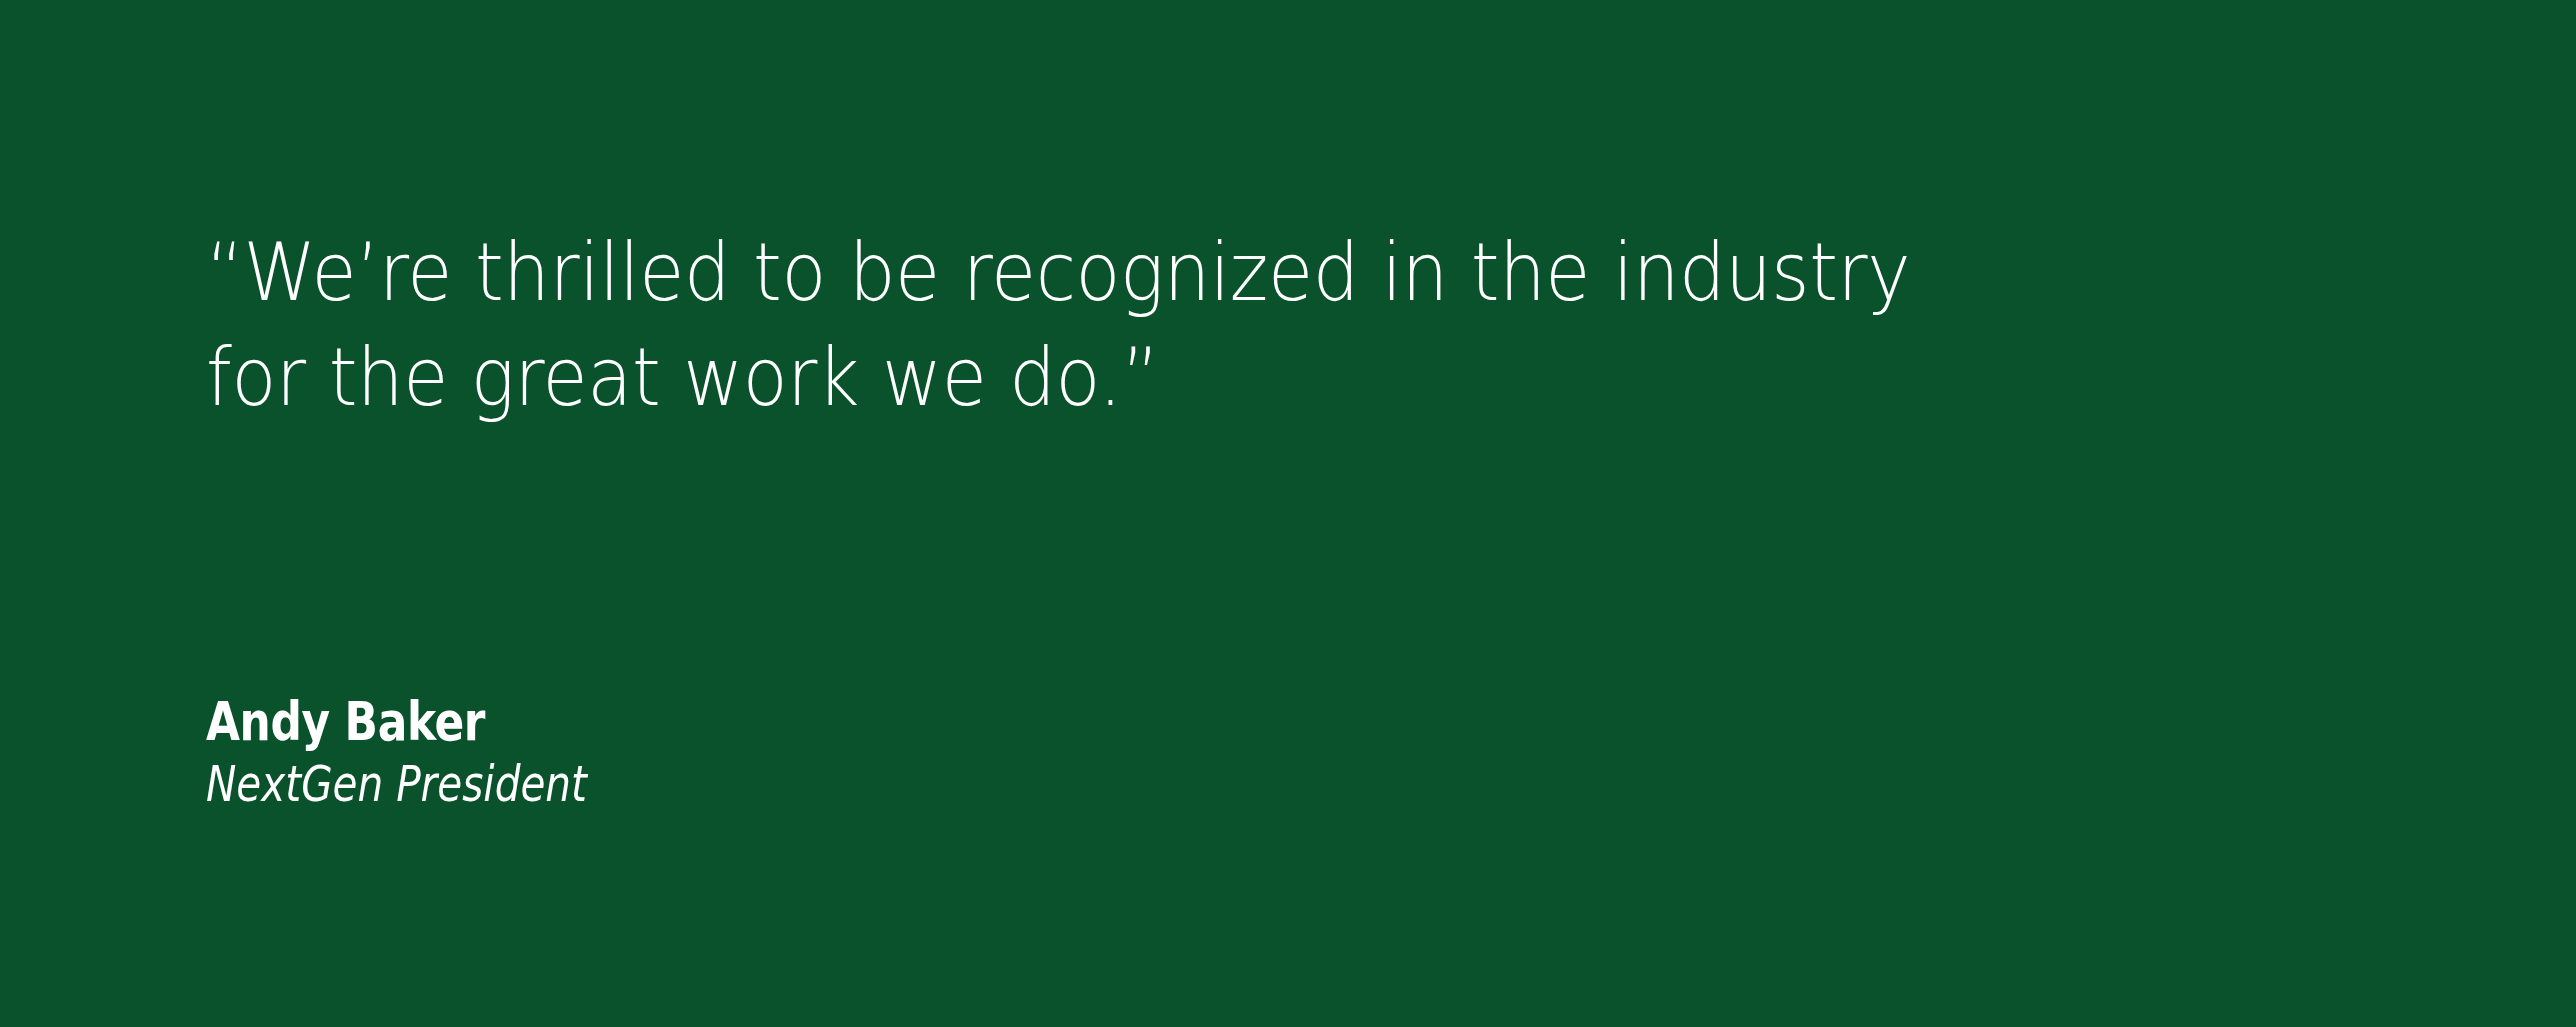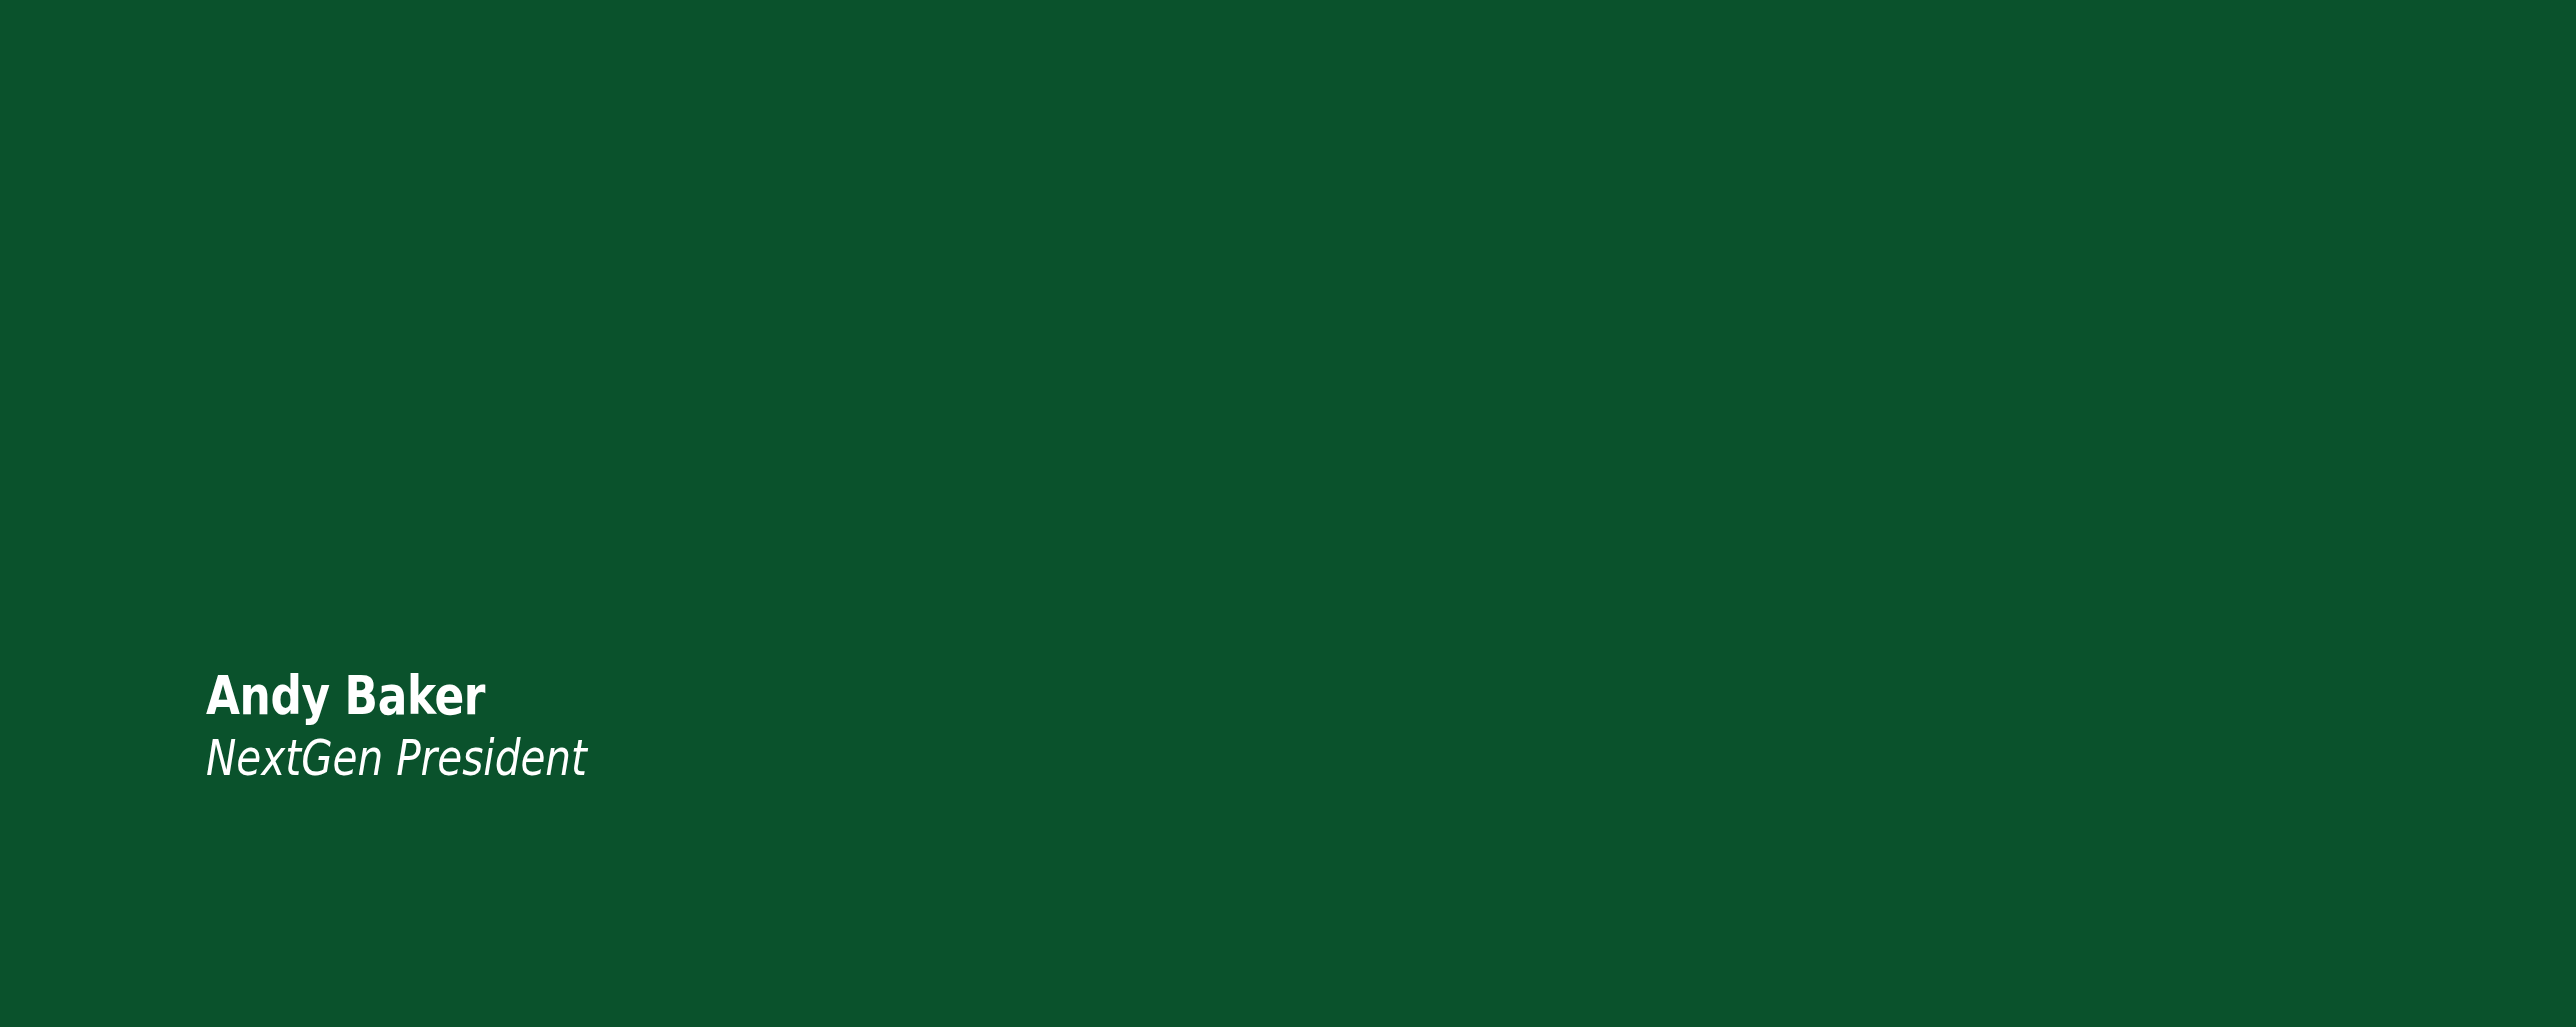--- a/index.html
+++ b/index.html
@@ -40,21 +40,21 @@
     letter-spacing: -0.4px;
     white-space: nowrap;
     transform: scaleX(0.905);
     transform-origin: left center;
   }
 
   
   #attribution {
     position: absolute;
     left: 206px;
-    top: 664px;
+    top: 690px;
     width: 1151px;
   }
 
   #speaker-name {
     color: #ffffff;
     font-family: "DejaVu Sans", sans-serif;
     font-size: 53px;
     font-weight: 700;
     font-stretch: condensed;
     line-height: 64px;
@@ -126,20 +126,24 @@
     white-space: nowrap;
     transform: scaleX(0.86);
     transform-origin: left top;
   }
 </style>
 </head>
 <body>
 
 <div id="slide">
 
+  <div id="quote-block">
+    <div class="quote-line">“We’re thrilled to be recognized in the industry</div>
+    <div class="quote-line">for the great work we do.”</div>
+  </div>
 
   <div id="attribution">
     <div id="speaker-name">Andy Baker</div>
     <div id="speaker-title">NextGen President</div>
   </div>
 
 
 </div>
 
 

